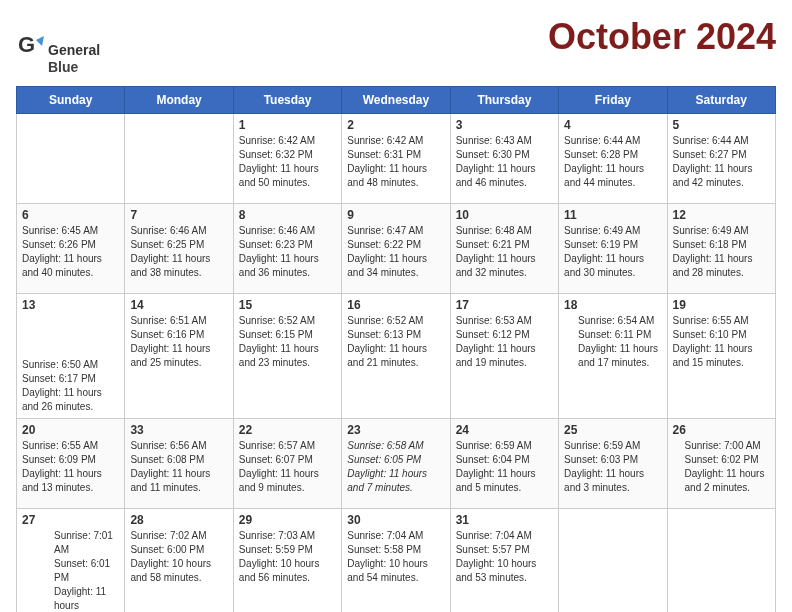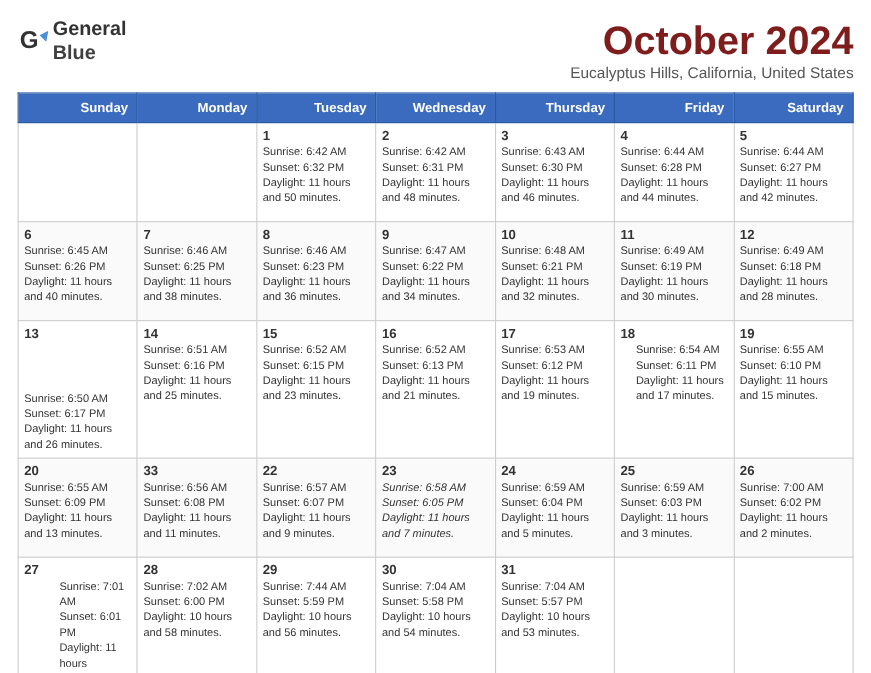--- a/index.html
+++ b/index.html
@@ -14,24 +14,25 @@
       display: flex;
       justify-content: space-between;
       align-items: flex-start;
       margin-bottom: 10px;
     }
     .logo {
       display: flex;
       align-items: center;
     }
     .logo-text {
-      font-size: 18px;
+      font-size: 14px;
       font-weight: bold;
       color: #333;
       line-height: 1.2;
+      margin-top: 26px;
     }
     .logo-icon {
       width: 28px;
       height: 28px;
       margin-right: 4px;
     }
     .title-area {
       text-align: right;
     }
     .month-title {
@@ -45,21 +46,21 @@
     }
     .calendar {
       width: 100%;
       border-collapse: collapse;
       font-size: 11px;
     }
     .calendar th {
       background: #3a6bbf;
       color: #fff;
       padding: 6px 8px;
-      text-align: right;
+      text-align: center;
       font-size: 12px;
       font-weight: bold;
       border: 1px solid #2a5aa0;
     }
     .calendar td {
       border: 1px solid #ccc;
       vertical-align: top;
       padding: 4px 5px;
       min-height: 80px;
       height: 90px;
@@ -92,21 +93,20 @@
       <text x="2" y="20" font-size="22" font-family="Arial" font-weight="bold" fill="#333">G</text>
       <polygon points="20,8 28,4 26,14" fill="#4a90d9"></polygon>
     </svg>
     <div class="logo-text">
       <div>General</div>
       <div style="color:#404040">Blue</div>
     </div>
   </div>
   <div class="title-area">
     <div class="month-title">October 2024</div>
-    <div class="location">Eucalyptus Hills, California, United States</div>
   </div>
 </div>
 
 <table class="calendar">
   <thead>
     <tr>
     <th>Sunday</th>
         <th>Monday</th>
         <th>Tuesday</th>
         <th>Wednesday</th>
@@ -295,21 +295,21 @@
         </td>
         <td>
           <div class="day-num">25</div>
           <div class="day-detail" style="white-space: pre-line;">Sunrise: 6:59 AM
 Sunset: 6:03 PM
 Daylight: 11 hours
 and 3 minutes.</div>
         </td>
         <td>
           <div class="day-num">26</div>
-          <div class="day-detail" style="white-space: pre-line;">Sunrise: 7:00 AM
+          <div class="day-detail" style="white-space: pre-line; margin-left: 12px;">Sunrise: 7:00 AM
 Sunset: 6:02 PM
 Daylight: 11 hours
 and 2 minutes.</div>
         </td>
       </tr>
       <tr>
         <td>
           <div class="day-num">27</div>
           <div class="day-detail" style="white-space: pre-line; margin-left: 32px;">Sunrise: 7:01 AM
 Sunset: 6:01 PM
@@ -318,21 +318,21 @@
         </td>
         <td>
           <div class="day-num">28</div>
           <div class="day-detail" style="white-space: pre-line;">Sunrise: 7:02 AM
 Sunset: 6:00 PM
 Daylight: 10 hours
 and 58 minutes.</div>
         </td>
         <td>
           <div class="day-num">29</div>
-          <div class="day-detail" style="white-space: pre-line;">Sunrise: 7:44 AM
+          <div class="day-detail" style="white-space: pre-line;">Sunrise: 7:03 AM
 Sunset: 5:59 PM
 Daylight: 10 hours
 and 56 minutes.</div>
         </td>
         <td>
           <div class="day-num">30</div>
           <div class="day-detail" style="white-space: pre-line;">Sunrise: 7:04 AM
 Sunset: 5:58 PM
 Daylight: 10 hours
 and 54 minutes.</div>

